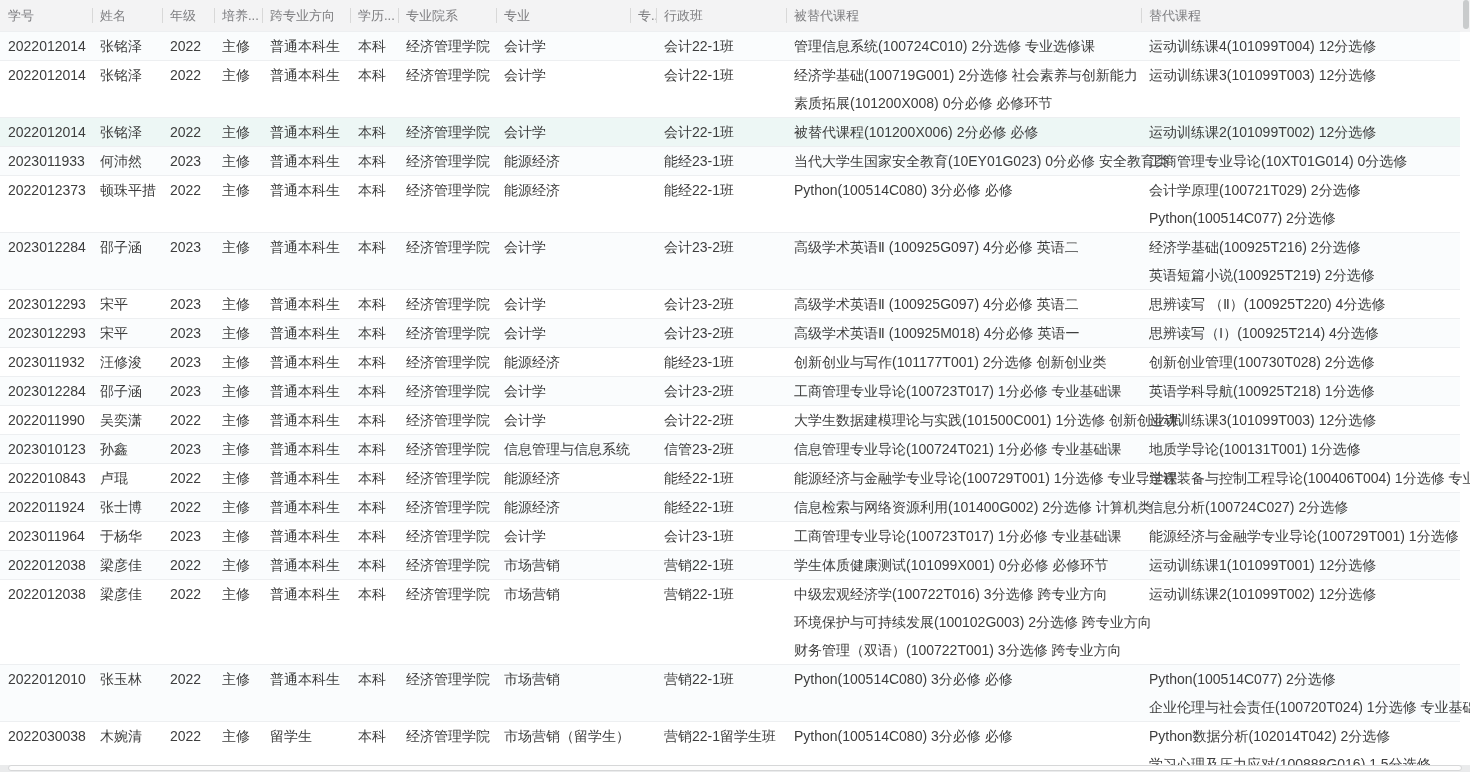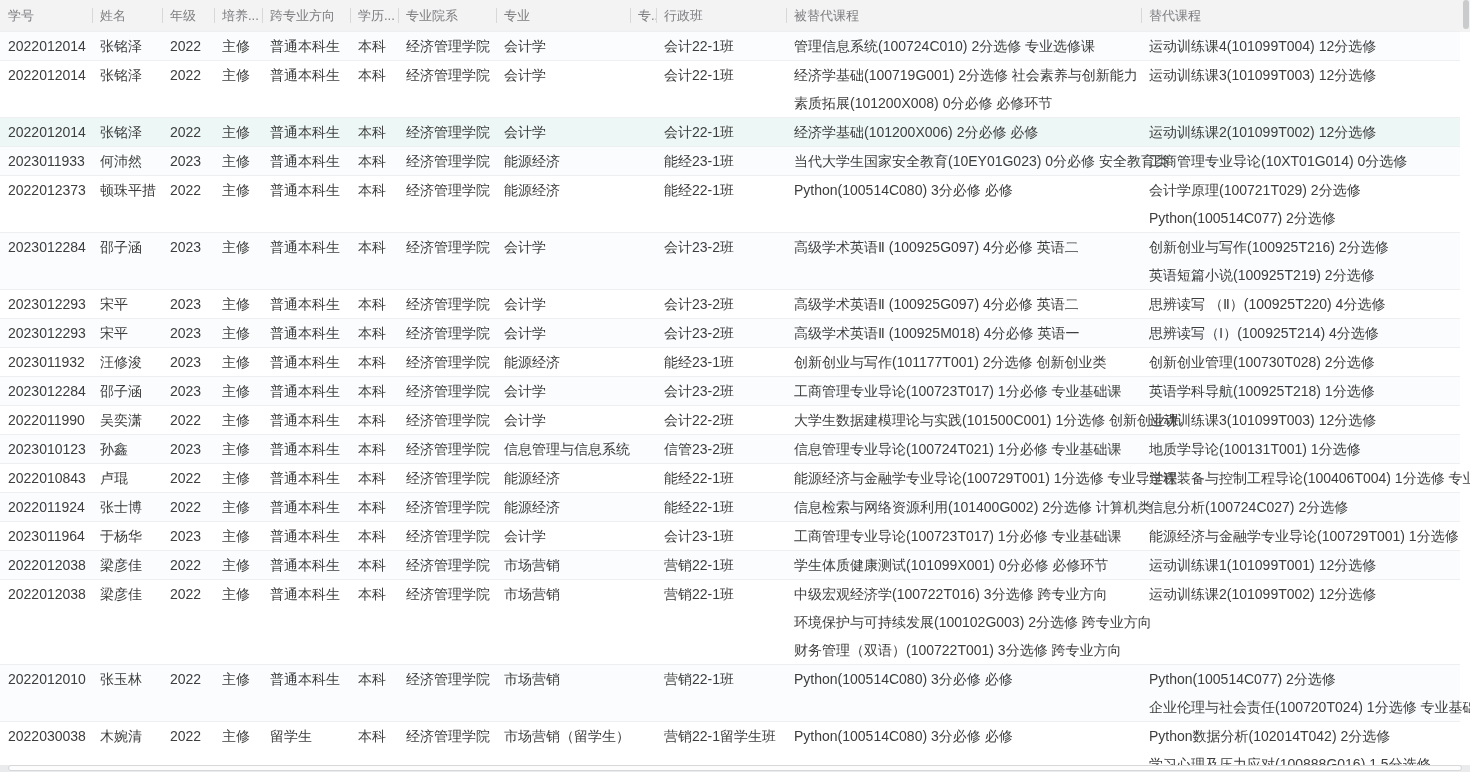--- a/index.html
+++ b/index.html
@@ -133,21 +133,21 @@
           <td>张铭泽</td>
           <td>2022</td>
           <td>主修</td>
           <td>普通本科生</td>
           <td>本科</td>
           <td>经济管理学院</td>
           <td>会计学</td>
           <td></td>
           <td>会计22-1班</td>
           <td class="course-col">
-            <div class="course-line">经济学基础(101200X006) 2分必修 必修</div>
+            <div class="course-line">被替代课程(101200X006) 2分必修 必修</div>
           </td>
           <td class="course-col">
             <div class="course-line">运动训练课2(101099T002) 12分选修</div>
           </td>
           <td style="background: rgb(255, 255, 255); border-top: none;"></td>
         </tr>
         <tr class="stripe">
           <td>2023011933</td>
           <td>何沛然</td>
           <td>2023</td>
@@ -194,21 +194,21 @@
           <td>普通本科生</td>
           <td>本科</td>
           <td>经济管理学院</td>
           <td>会计学</td>
           <td></td>
           <td>会计23-2班</td>
           <td class="course-col">
             <div class="course-line">高级学术英语Ⅱ (100925G097) 4分必修 英语二</div>
           </td>
           <td class="course-col">
-            <div class="course-line">创新创业与写作(100925T216) 2分选修</div>
+            <div class="course-line">经济学基础(100925T216) 2分选修</div>
             <div class="course-line">英语短篇小说(100925T219) 2分选修</div>
           </td>
           <td style="background: rgb(255, 255, 255); border-top: none;"></td>
         </tr>
         <tr class="white">
           <td>2023012293</td>
           <td>宋平</td>
           <td>2023</td>
           <td>主修</td>
           <td>普通本科生</td>

